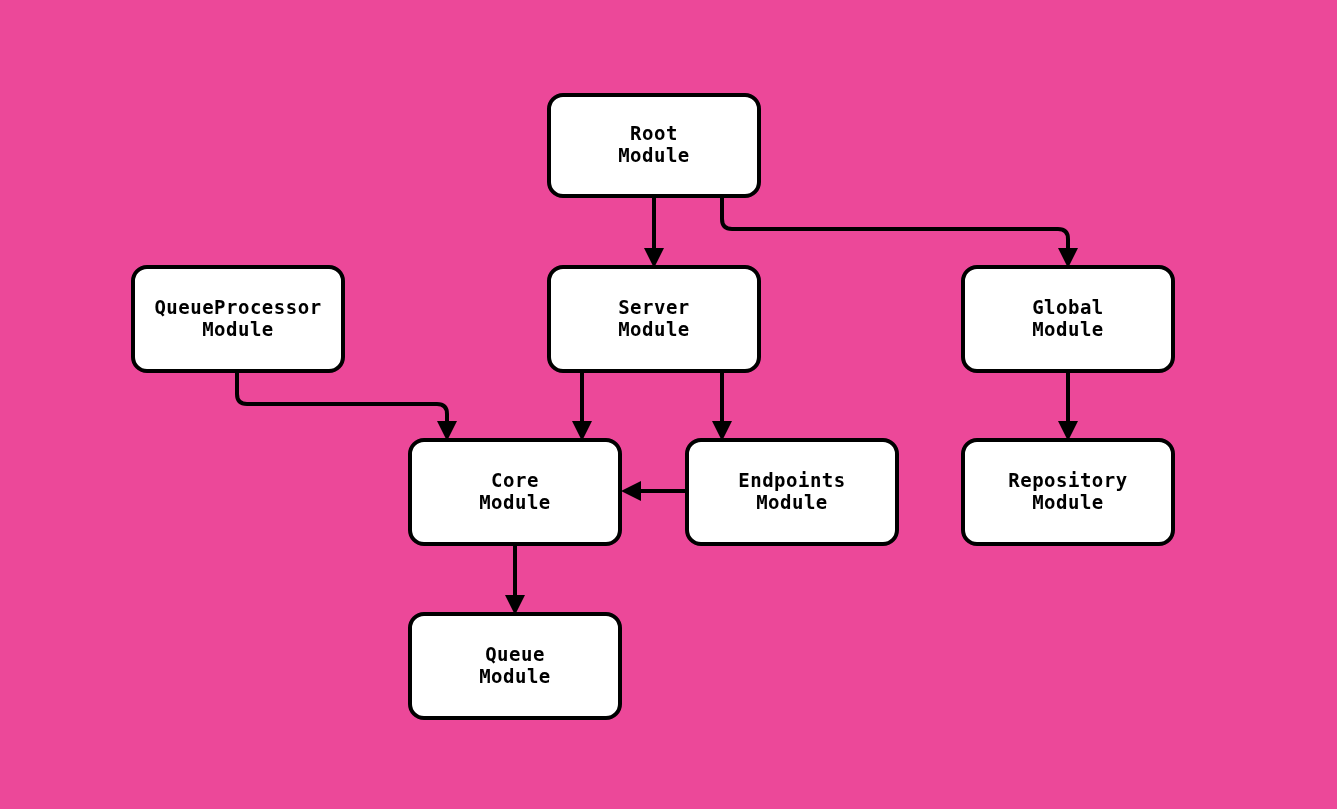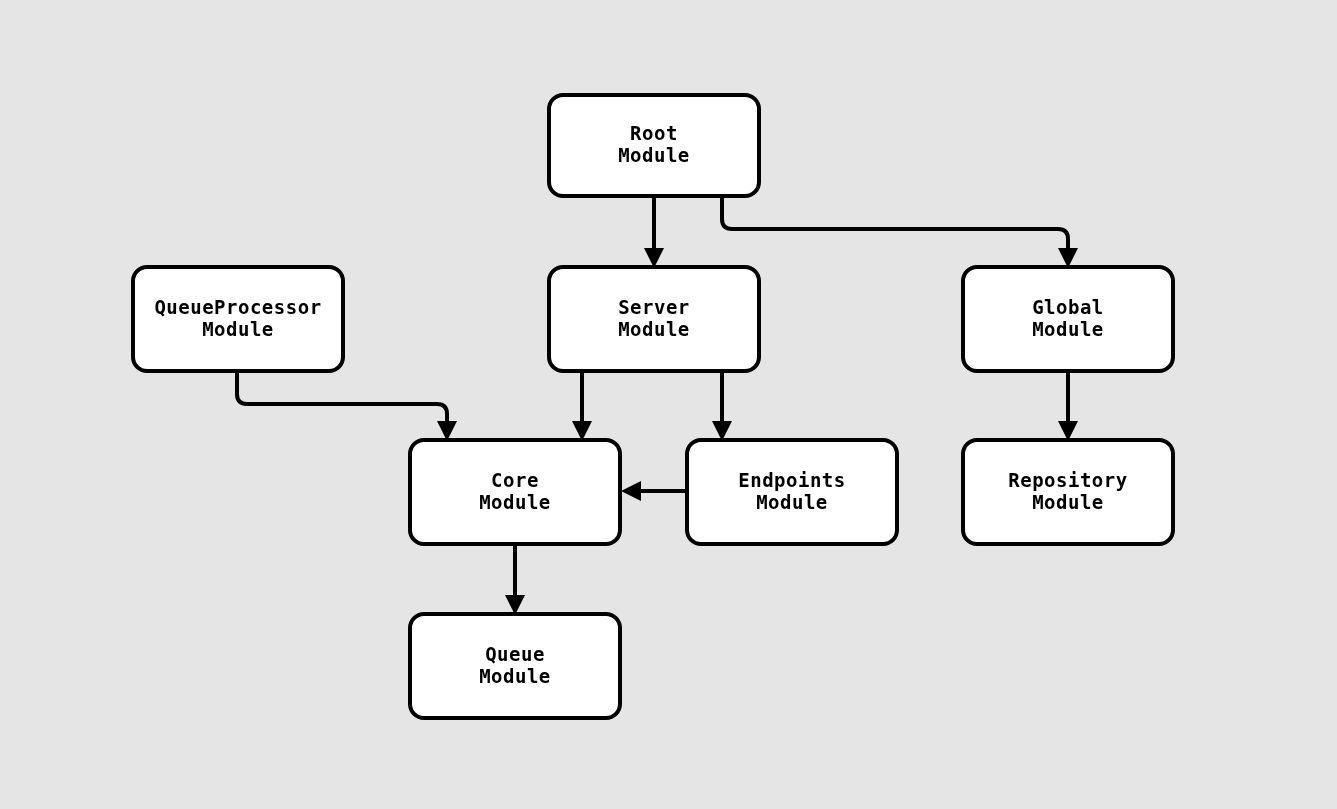--- a/index.html
+++ b/index.html
@@ -7,21 +7,21 @@
     padding: 0;
     background: #ffffff;
   }
   body {
     font-family: "DejaVu Sans Mono", "Liberation Mono", monospace;
   }
   #diagram-root {
     position: relative;
     width: 1337px;
     height: 809px;
-    background: #e5e5e5;
+    background: #ec4899;
     overflow: hidden;
   }
   #diagram-svg {
     position: absolute;
     left: 0;
     top: 0;
     width: 1337px;
     height: 809px;
     display: block;
   }

